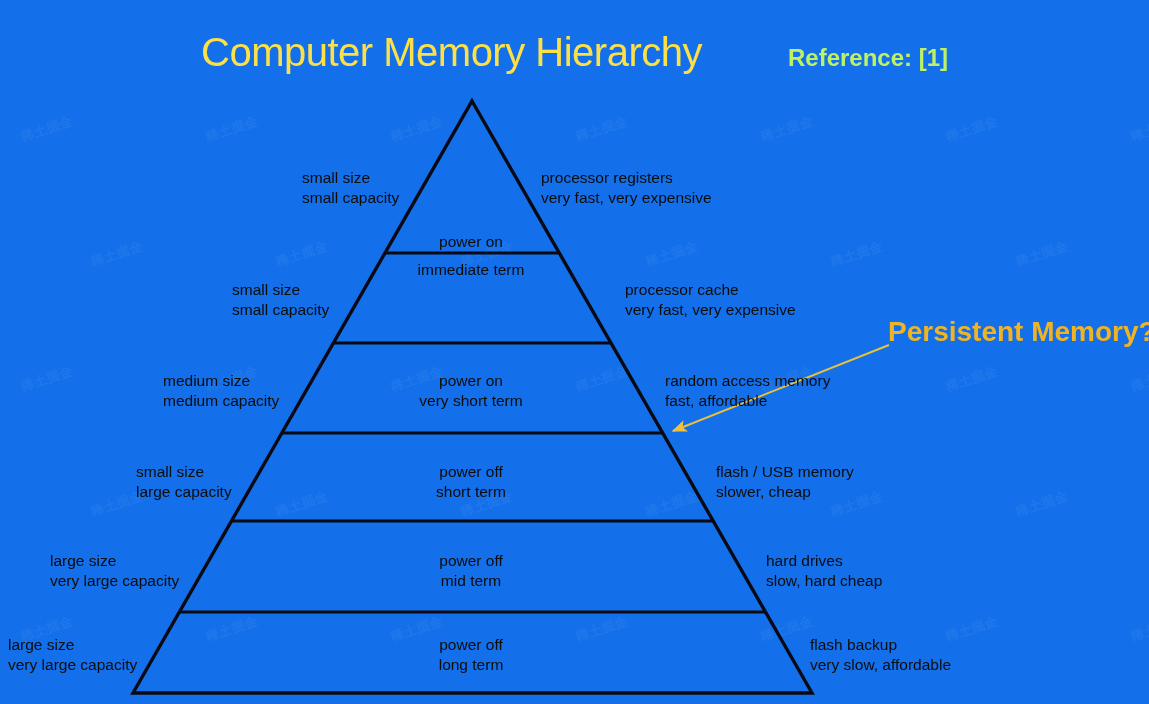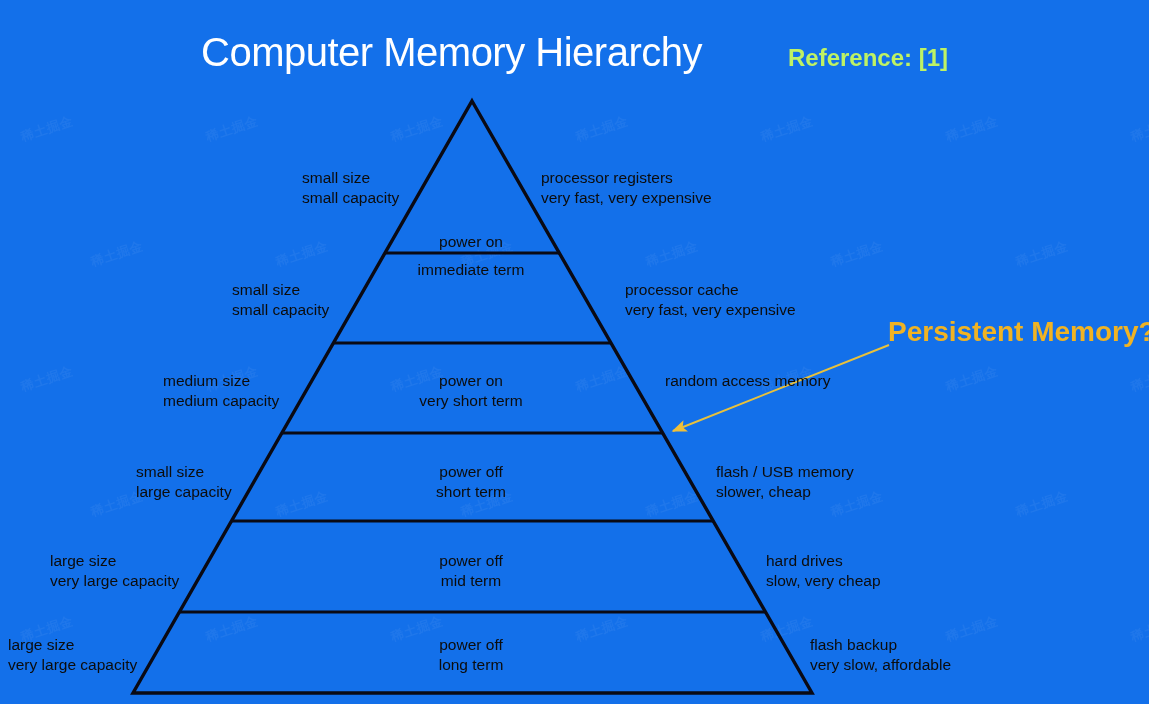--- a/index.html
+++ b/index.html
@@ -34,21 +34,21 @@
     pointer-events: none;
   }
 
   
   #title {
     position: absolute;
     left: 201px;
     top: 30px;
     font-size: 40px;
     font-weight: 400;
-    color: #ffffff;
+    color: #fde047;
     letter-spacing: -0.5px;
     white-space: nowrap;
   }
   #reference {
     position: absolute;
     left: 788px;
     top: 44px;
     font-size: 24px;
     font-weight: 700;
     color: #bef264;
@@ -191,20 +191,21 @@
       <div class="tier-left" style="left: 163px; top: 371px;">
         <div>medium size</div>
         <div>medium capacity</div>
       </div>
       <div class="tier-center" style="left: 471px; top: 371px;">
         <div>power on</div>
         <div>very short term</div>
       </div>
       <div class="tier-right" style="left: 665px; top: 371px;">
         <div>random access memory</div>
+        <div>fast, affordable</div>
       </div>
       <div class="tier-left" style="left: 136px; top: 462px;">
         <div>small size</div>
         <div>large capacity</div>
       </div>
       <div class="tier-center" style="left: 471px; top: 462px;">
         <div>power off</div>
         <div>short term</div>
       </div>
       <div class="tier-right" style="left: 716px; top: 462px;">
@@ -214,21 +215,21 @@
       <div class="tier-left" style="left: 50px; top: 551px;">
         <div>large size</div>
         <div>very large capacity</div>
       </div>
       <div class="tier-center" style="left: 471px; top: 551px;">
         <div>power off</div>
         <div>mid term</div>
       </div>
       <div class="tier-right" style="left: 766px; top: 551px;">
         <div>hard drives</div>
-        <div>slow, very cheap</div>
+        <div>slow, hard cheap</div>
       </div>
       <div class="tier-left" style="left: 8px; top: 635px;">
         <div>large size</div>
         <div>very large capacity</div>
       </div>
       <div class="tier-center" style="left: 471px; top: 635px;">
         <div>power off</div>
         <div>long term</div>
       </div>
       <div class="tier-right" style="left: 810px; top: 635px;">

